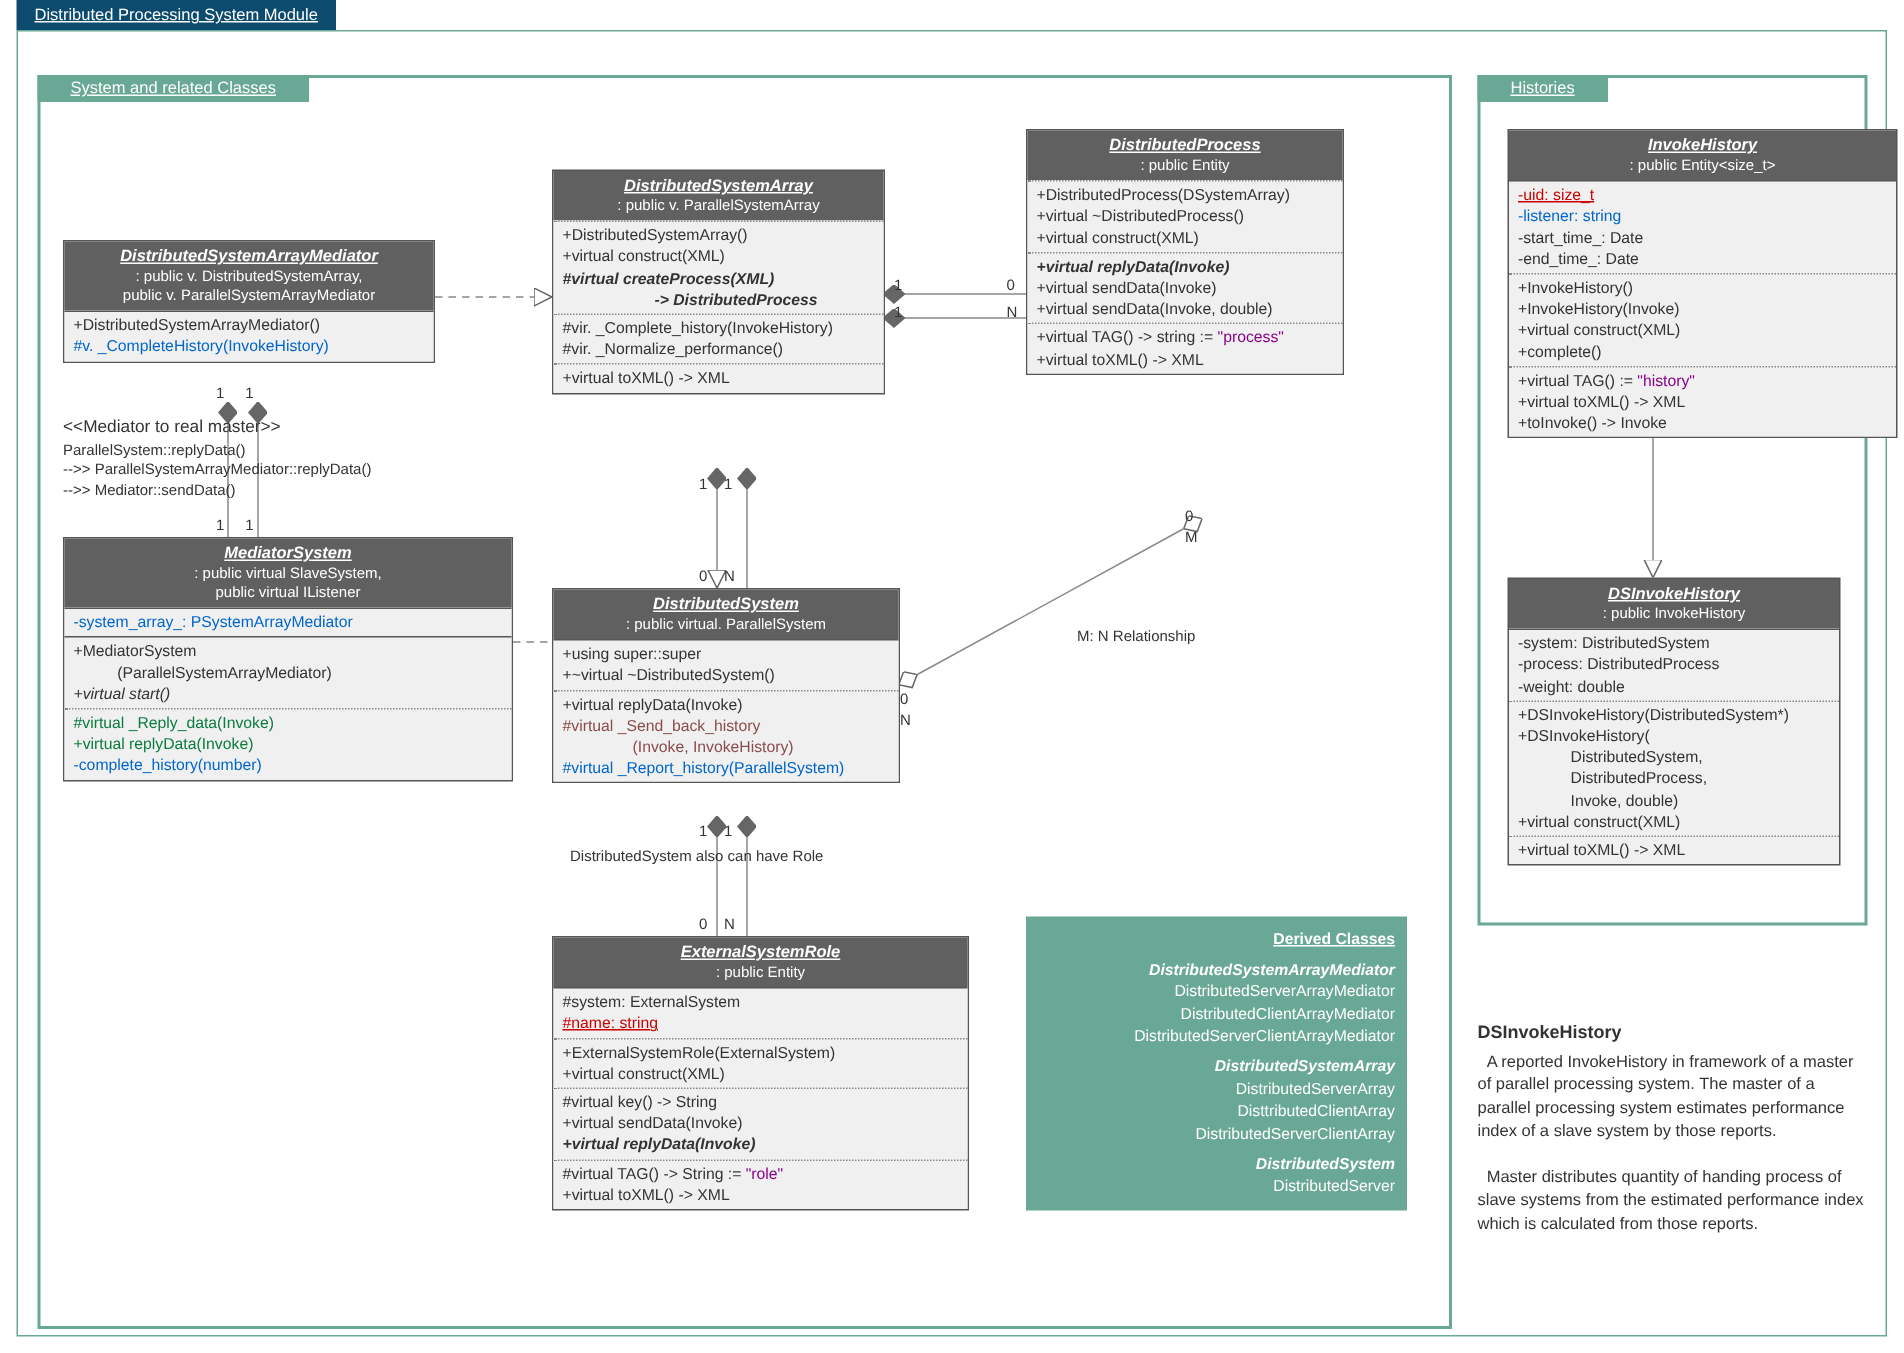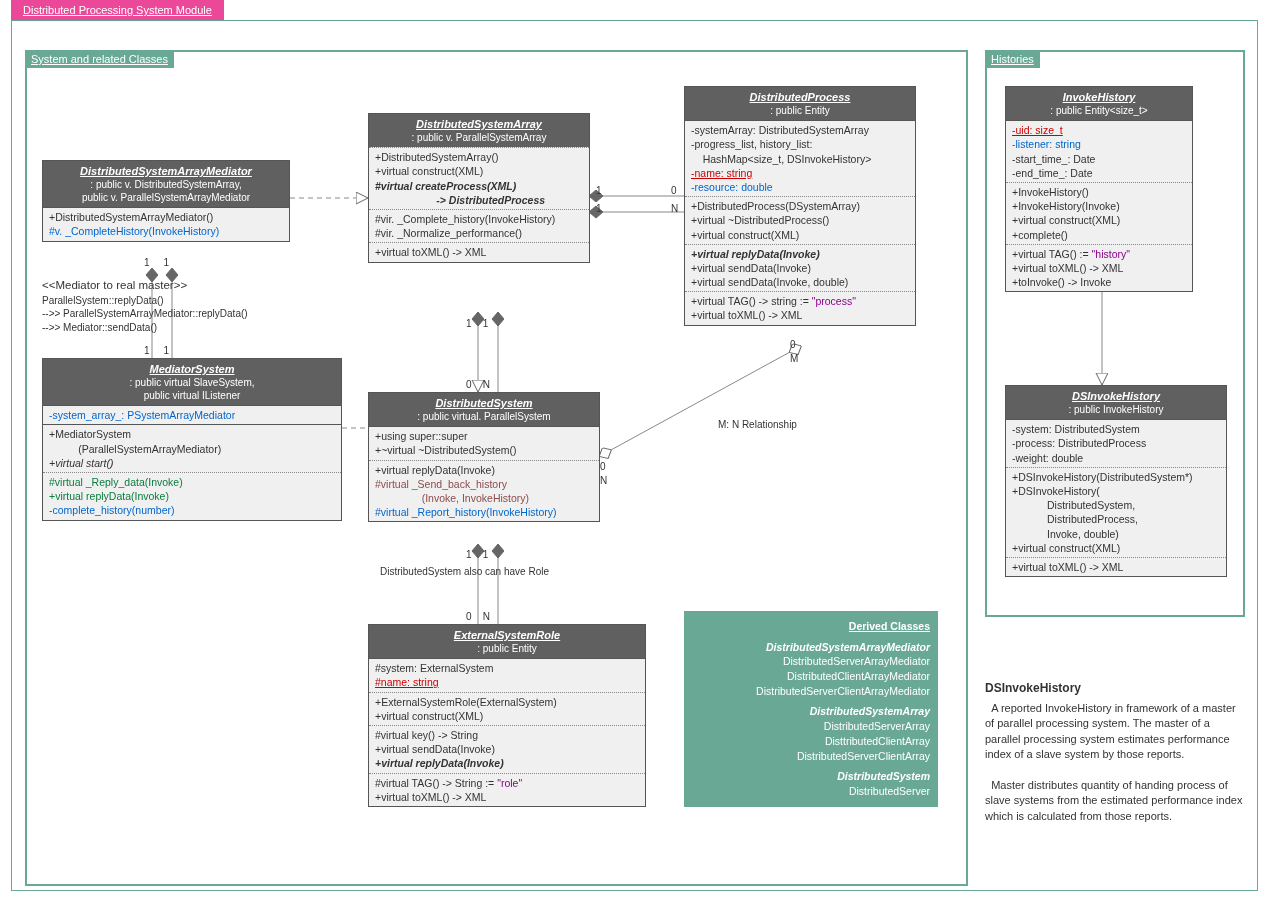--- a/index.html
+++ b/index.html
@@ -1,20 +1,20 @@
 <!DOCTYPE html>
 <html><head>
 <meta charset="utf-8">
 <style>
 *{box-sizing:border-box;margin:0;padding:0}
 body{width:1269px;height:902px;background:#fff;font-family:Arial,sans-serif;font-size:11px;position:relative;color:#333}
-.module-tab{position:absolute;top:0;left:11px;background:#ec4899;color:#fff;padding:4px 12px;font-size:11px;text-decoration:underline}
+.module-tab{position:absolute;top:0;left:11px;background:#0c4a6e;color:#fff;padding:4px 12px;font-size:11px;text-decoration:underline}
 .module-border{position:absolute;top:20px;left:11px;right:11px;bottom:11px;border:1.5px solid #6aa896}
 .group-box{position:absolute;border:2px solid #6aa896}
-.group-tab{position:absolute;top:-2px;left:-2px;background:#6aa896;color:#fff;padding:3px 6px;font-size:11px;text-decoration:underline}
+.group-tab{position:absolute;top:-2px;left:-2px;background:#6aa896;color:#fff;padding:3px 22px;font-size:11px;text-decoration:underline}
 .group-main{top:50px;left:25px;width:943px;height:836px}
 .group-hist{top:50px;left:985px;width:260px;height:567px}
 .uml-box{position:absolute;background:#fff;border:1px solid #555}
 .uml-head{background:#606060;color:#fff;text-align:center;padding:3px 4px;line-height:1.3}
 .uml-head .title{font-weight:bold;font-style:italic;text-decoration:underline}
 .uml-head .sub{font-size:10px}
 .uml-sec{border-top:1px solid #555;padding:2px 6px;background:#f0f0f0;line-height:1.35;font-size:10.5px}
 .uml-sec.hatch{border-top:1px dotted #888}
 .r{color:#c00;text-decoration:underline}
 .b{color:#0066cc}
@@ -110,46 +110,45 @@
 </div>
 <div class="rel-text" style="left:466px;top:317px">1&nbsp;&nbsp;&nbsp;&nbsp;1</div>
 <div class="rel-text" style="left:466px;top:378px">0&nbsp;&nbsp;&nbsp;&nbsp;N</div>
 
 <div class="uml-box" style="left:368px;top:392px;width:232px">
   <div class="uml-head">
       <div class="title">DistributedSystem</div>
       <div class="sub">: public virtual. ParallelSystem</div>
     </div>
   <div class="uml-sec">+using super::super<br>+~virtual ~DistributedSystem()</div>
-  <div class="uml-sec hatch">+virtual replyData(Invoke)<br><span class="br">#virtual _Send_back_history<br>&nbsp;&nbsp;&nbsp;&nbsp;&nbsp;&nbsp;&nbsp;&nbsp;&nbsp;&nbsp;&nbsp;&nbsp;&nbsp;&nbsp;&nbsp;&nbsp;(Invoke, InvokeHistory)</span><br><span class="b">#virtual _Report_history(InvokeHistory)</span></div>
+  <div class="uml-sec hatch">+virtual replyData(Invoke)<br><span class="br">#virtual _Send_back_history<br>&nbsp;&nbsp;&nbsp;&nbsp;&nbsp;&nbsp;&nbsp;&nbsp;&nbsp;&nbsp;&nbsp;&nbsp;&nbsp;&nbsp;&nbsp;&nbsp;(Invoke, InvokeHistory)</span><br><span class="b">#virtual _Report_history(ParallelSystem)</span></div>
 </div>
 <div class="rel-text" style="left:466px;top:548px">1&nbsp;&nbsp;&nbsp;&nbsp;1</div>
 <div class="rel-text" style="left:380px;top:565px;width:240px">DistributedSystem also can have Role</div>
 <div class="rel-text" style="left:466px;top:610px">0&nbsp;&nbsp;&nbsp;&nbsp;N</div>
 <div class="rel-text" style="left:600px;top:460px">0<br>N</div>
 <div class="rel-text" style="left:790px;top:338px">0<br>M</div>
 <div class="rel-text" style="left:718px;top:418px">M: N Relationship</div>
 
 <div class="uml-box" style="left:368px;top:624px;width:278px">
   <div class="uml-head">
       <div class="title">ExternalSystemRole</div>
       <div class="sub">: public Entity</div>
     </div>
   <div class="uml-sec">#system: ExternalSystem<br><span class="r">#name: string</span></div>
   <div class="uml-sec hatch">+ExternalSystemRole(ExternalSystem)<br>+virtual construct(XML)</div>
   <div class="uml-sec hatch">#virtual key() -&gt; String<br>+virtual sendData(Invoke)<br><span class="bold it">+virtual replyData(Invoke)</span></div>
   <div class="uml-sec hatch">#virtual TAG() -&gt; String := <span class="pu">"role"</span><br>+virtual toXML() -&gt; XML</div>
 </div>
 
-<div class="uml-box" style="left:684px;top:86px;width:232px">
+<div class="uml-box" style="left:684px;top:86px;width:212px">
   <div class="uml-head">
       <div class="title">DistributedProcess</div>
       <div class="sub">: public Entity</div>
     </div>
-  <div class="uml-sec">-systemArray: DistributedSystemArray<br>-progress_list, history_list:<br>&nbsp;&nbsp;&nbsp;&nbsp;HashMap&lt;size_t, DSInvokeHistory&gt;<br><span class="r">-name: string</span><br><span class="b">-resource: double</span></div>
   <div class="uml-sec hatch">+DistributedProcess(DSystemArray)<br>+virtual ~DistributedProcess()<br>+virtual construct(XML)</div>
   <div class="uml-sec hatch"><span class="bold it">+virtual replyData(Invoke)</span><br>+virtual sendData(Invoke)<br>+virtual sendData(Invoke, double)</div>
   <div class="uml-sec hatch">+virtual TAG() -&gt; string := <span class="pu">"process"</span><br>+virtual toXML() -&gt; XML</div>
 </div>
 <div class="rel-text" style="left:596px;top:184px">1&nbsp;&nbsp;&nbsp;&nbsp;&nbsp;&nbsp;&nbsp;&nbsp;&nbsp;&nbsp;&nbsp;&nbsp;&nbsp;&nbsp;&nbsp;&nbsp;&nbsp;&nbsp;&nbsp;&nbsp;&nbsp;&nbsp;&nbsp;&nbsp;&nbsp;0</div>
 <div class="rel-text" style="left:596px;top:202px">1&nbsp;&nbsp;&nbsp;&nbsp;&nbsp;&nbsp;&nbsp;&nbsp;&nbsp;&nbsp;&nbsp;&nbsp;&nbsp;&nbsp;&nbsp;&nbsp;&nbsp;&nbsp;&nbsp;&nbsp;&nbsp;&nbsp;&nbsp;&nbsp;&nbsp;N</div>
 
 <div class="derived" style="left:684px;top:611px;width:254px">
   <div class="hd">Derived Classes</div>
   <div class="grp">DistributedSystemArrayMediator</div>
@@ -157,21 +156,21 @@
 DistributedClientArrayMediator
 DistributedServerClientArrayMediator</div>
   <div class="grp">DistributedSystemArray</div>
   <div style="white-space:pre-line">DistributedServerArray
 DisttributedClientArray
 DistributedServerClientArray</div>
   <div class="grp">DistributedSystem</div>
   <div>DistributedServer</div>
 </div>
 
-<div class="uml-box" style="left:1005px;top:86px;width:188px">
+<div class="uml-box" style="left:1005px;top:86px;width:260px">
   <div class="uml-head">
       <div class="title">InvokeHistory</div>
       <div class="sub">: public Entity&lt;size_t&gt;</div>
     </div>
   <div class="uml-sec"><span class="r">-uid: size_t</span><br><span class="b">-listener: string</span><br>-start_time_: Date<br>-end_time_: Date</div>
   <div class="uml-sec hatch">+InvokeHistory()<br>+InvokeHistory(Invoke)<br>+virtual construct(XML)<br>+complete()</div>
   <div class="uml-sec hatch">+virtual TAG() := <span class="pu">"history"</span><br>+virtual toXML() -&gt; XML<br>+toInvoke() -&gt; Invoke</div>
 </div>
 
 <div class="uml-box" style="left:1005px;top:385px;width:222px">

